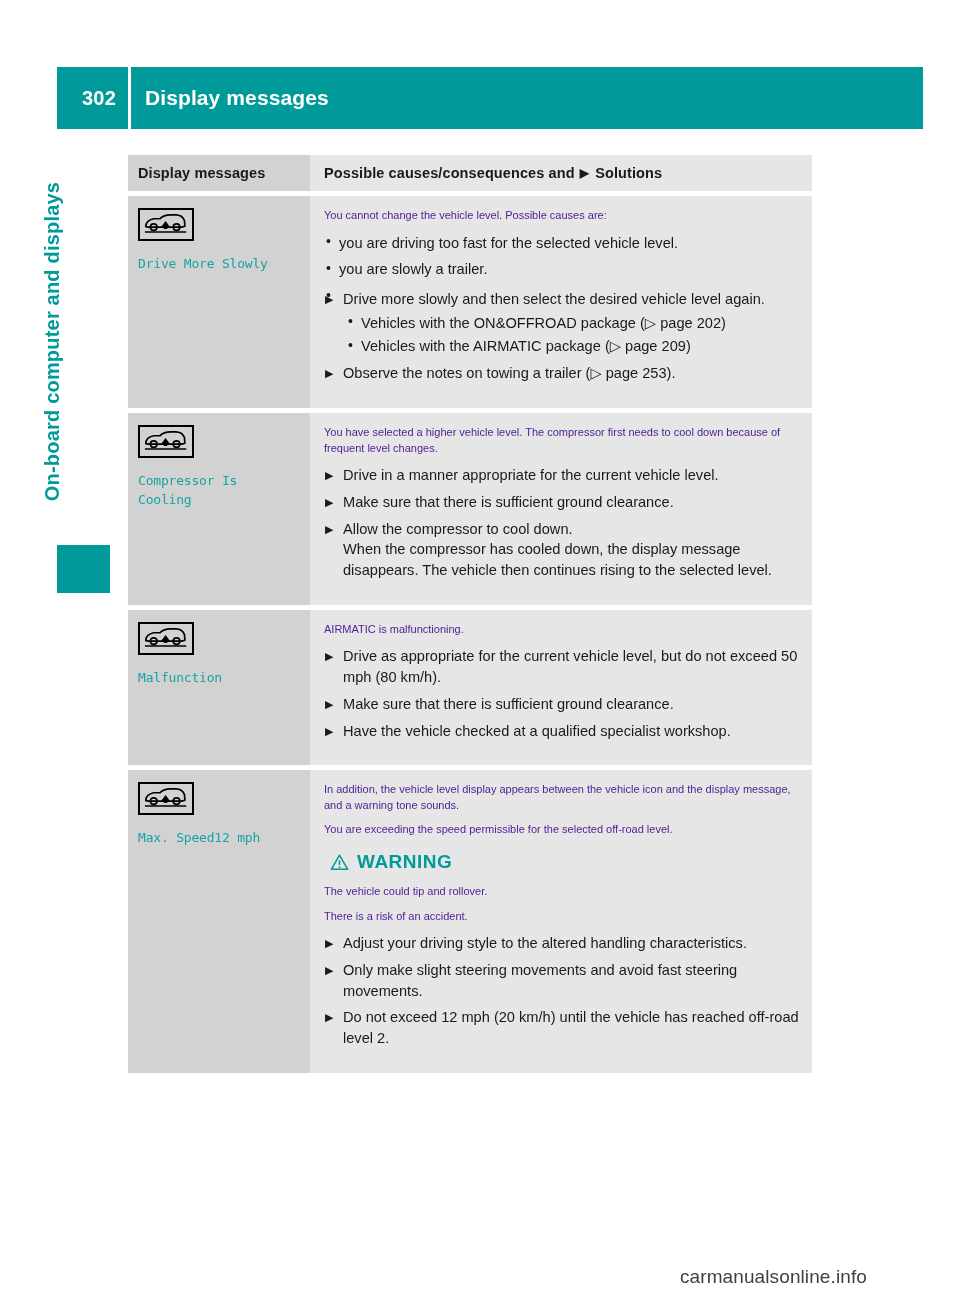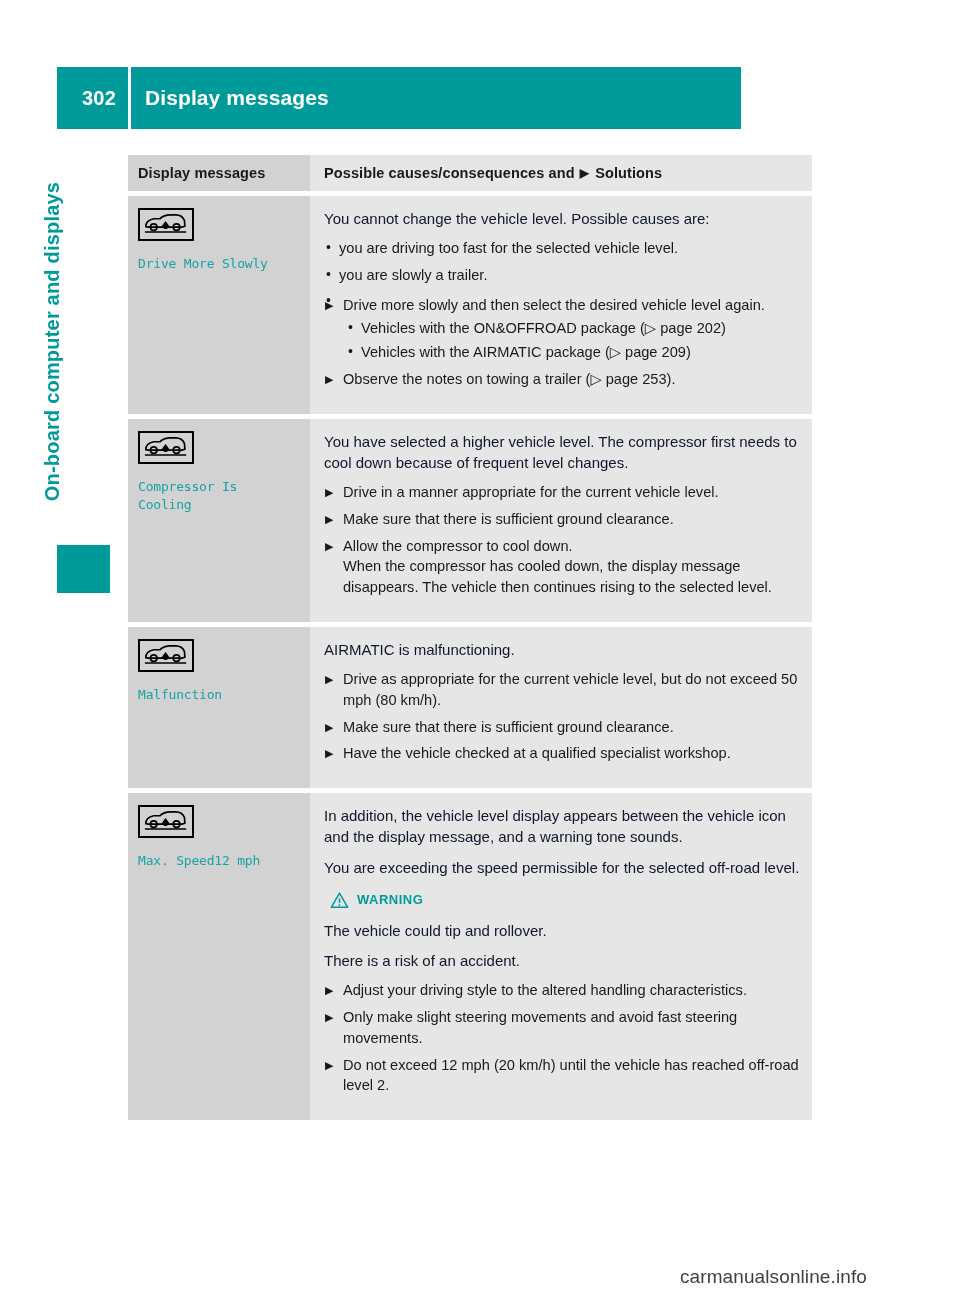--- a/index.html
+++ b/index.html
@@ -13,21 +13,21 @@
     position: relative;
     font-family: "Liberation Sans", sans-serif;
     -webkit-font-smoothing: antialiased;
   }
 
   
   .banner {
     position: absolute;
     left: 57px;
     top: 67px;
-    width: 684px;
+    width: 866px;
     height: 62px;
     background: #009a9a;
     display: flex;
     align-items: center;
   }
   .banner-pagenum {
     width: 71px;
     text-align: right;
     padding-right: 12px;
     color: #ffffff;
@@ -144,22 +144,22 @@
     font-family: "DejaVu Sans Mono", "Liberation Mono", monospace;
     font-size: 13px;
     color: #17a3a3;
     line-height: 1.45;
     letter-spacing: -0.2px;
     white-space: pre-line;
   }
 
   
   .para {
-    font-size: 15px;
-    color: #0f172a;
+    font-size: 11px;
+    color: #4c1d95;
     line-height: 1.42;
     margin: 0 0 9px 0;
   }
   .para:last-child { margin-bottom: 0; }
 
   .bullet-list { margin: 0 0 9px 0; padding: 0; list-style: none; }
   .bullet-list:last-child { margin-bottom: 0; }
   .bullet-li {
     position: relative;
     padding-left: 15px;
@@ -223,21 +223,21 @@
 
   .warn-head {
     display: flex;
     align-items: center;
     gap: 8px;
     margin: 13px 0 11px 0;
     padding-left: 6px;
   }
   .warn-head .warn-label {
     color: #009a9a;
-    font-size: 13px;
+    font-size: 19px;
     font-weight: bold;
     letter-spacing: 0.5px;
   }
 
   .footer-watermark {
     position: absolute;
     left: 680px;
     top: 1266px;
     font-size: 19px;
     color: #404040;

